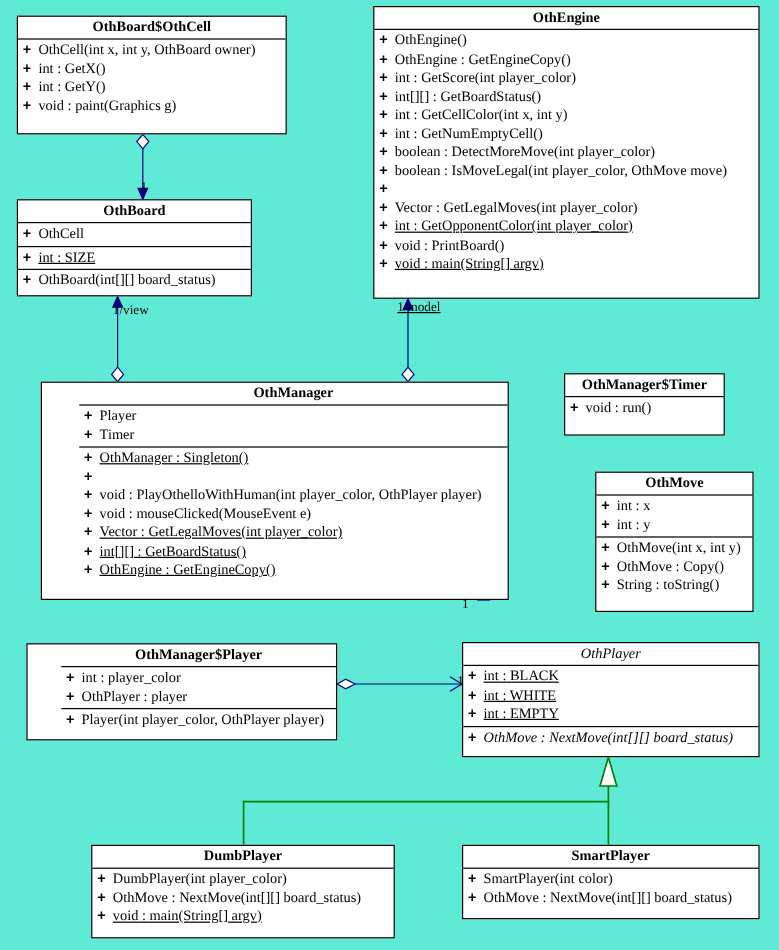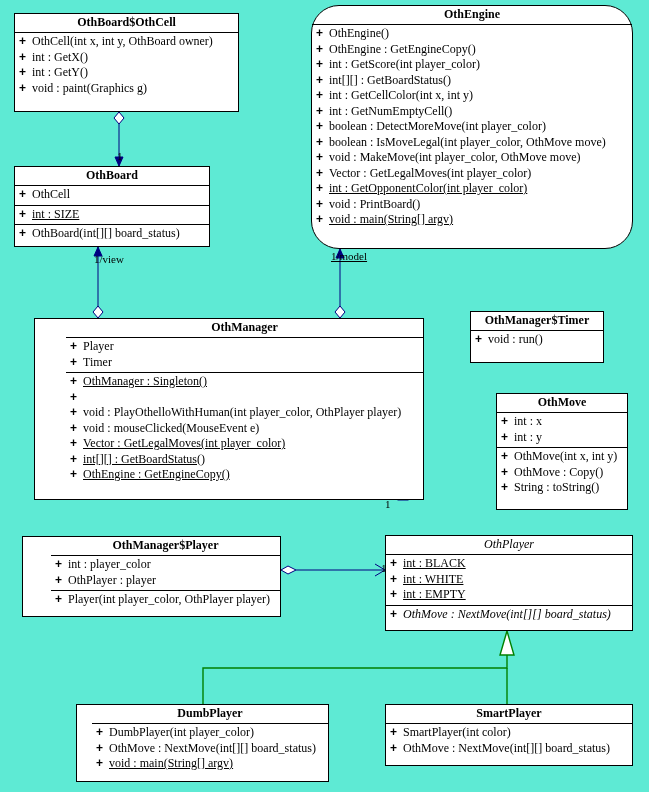--- a/index.html
+++ b/index.html
@@ -147,21 +147,21 @@
           <span class="vis">+</span>
           <span class="mtext">int : GetY()</span>
         </div>
         <div class="member">
           <span class="vis">+</span>
           <span class="mtext">void : paint(Graphics g)</span>
         </div>
       </div>
       <div class="pad"></div>
     </div>
-    <div class="uml-class" style="left: 311px; top: 5px; width: 322px; height: 244px; border-radius: 28px;">
+    <div class="uml-class" style="left: 311px; top: 5px; width: 322px; height: 244px;">
       <div class="class-title">OthEngine</div>
       <div class="compartment">
         <div class="member">
           <span class="vis">+</span>
           <span class="mtext">OthEngine()</span>
         </div>
         <div class="member">
           <span class="vis">+</span>
           <span class="mtext">OthEngine : GetEngineCopy()</span>
         </div>
@@ -184,21 +184,20 @@
         <div class="member">
           <span class="vis">+</span>
           <span class="mtext">boolean : DetectMoreMove(int player_color)</span>
         </div>
         <div class="member">
           <span class="vis">+</span>
           <span class="mtext">boolean : IsMoveLegal(int player_color, OthMove move)</span>
         </div>
         <div class="member">
           <span class="vis">+</span>
-          <span class="mtext">void : MakeMove(int player_color, OthMove move)</span>
         </div>
         <div class="member">
           <span class="vis">+</span>
           <span class="mtext">Vector : GetLegalMoves(int player_color)</span>
         </div>
         <div class="member">
           <span class="vis">+</span>
           <span class="mtext static">int : GetOpponentColor(int player_color)</span>
         </div>
         <div class="member">
@@ -352,21 +351,21 @@
         </div>
       </div>
       <div class="compartment sep">
         <div class="member">
           <span class="vis">+</span>
           <span class="mtext abstract">OthMove : NextMove(int[][] board_status)</span>
         </div>
       </div>
       <div class="pad"></div>
     </div>
-    <div class="uml-class" style="left: 76px; top: 704px; width: 253px; height: 78px; padding-left: 15px;">
+    <div class="uml-class" style="left: 76px; top: 704px; width: 253px; height: 78px;">
       <div class="class-title">DumbPlayer</div>
       <div class="compartment">
         <div class="member">
           <span class="vis">+</span>
           <span class="mtext">DumbPlayer(int player_color)</span>
         </div>
         <div class="member">
           <span class="vis">+</span>
           <span class="mtext">OthMove : NextMove(int[][] board_status)</span>
         </div>

